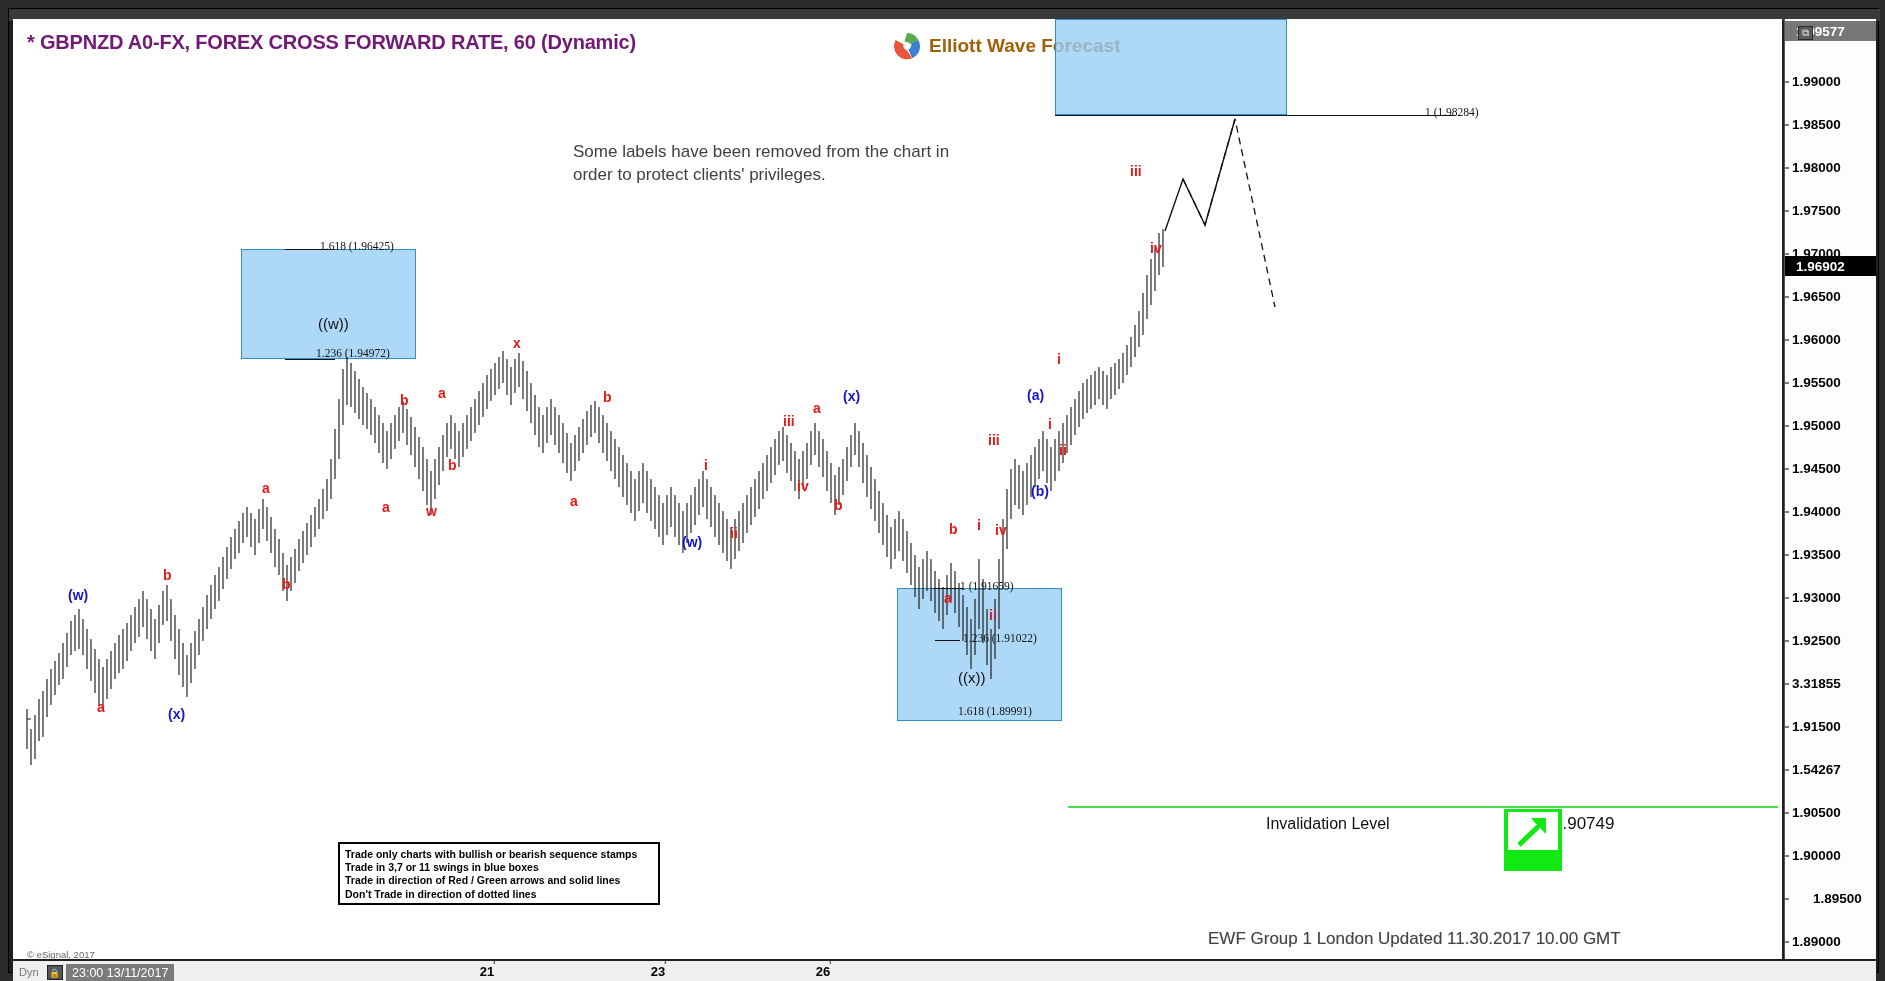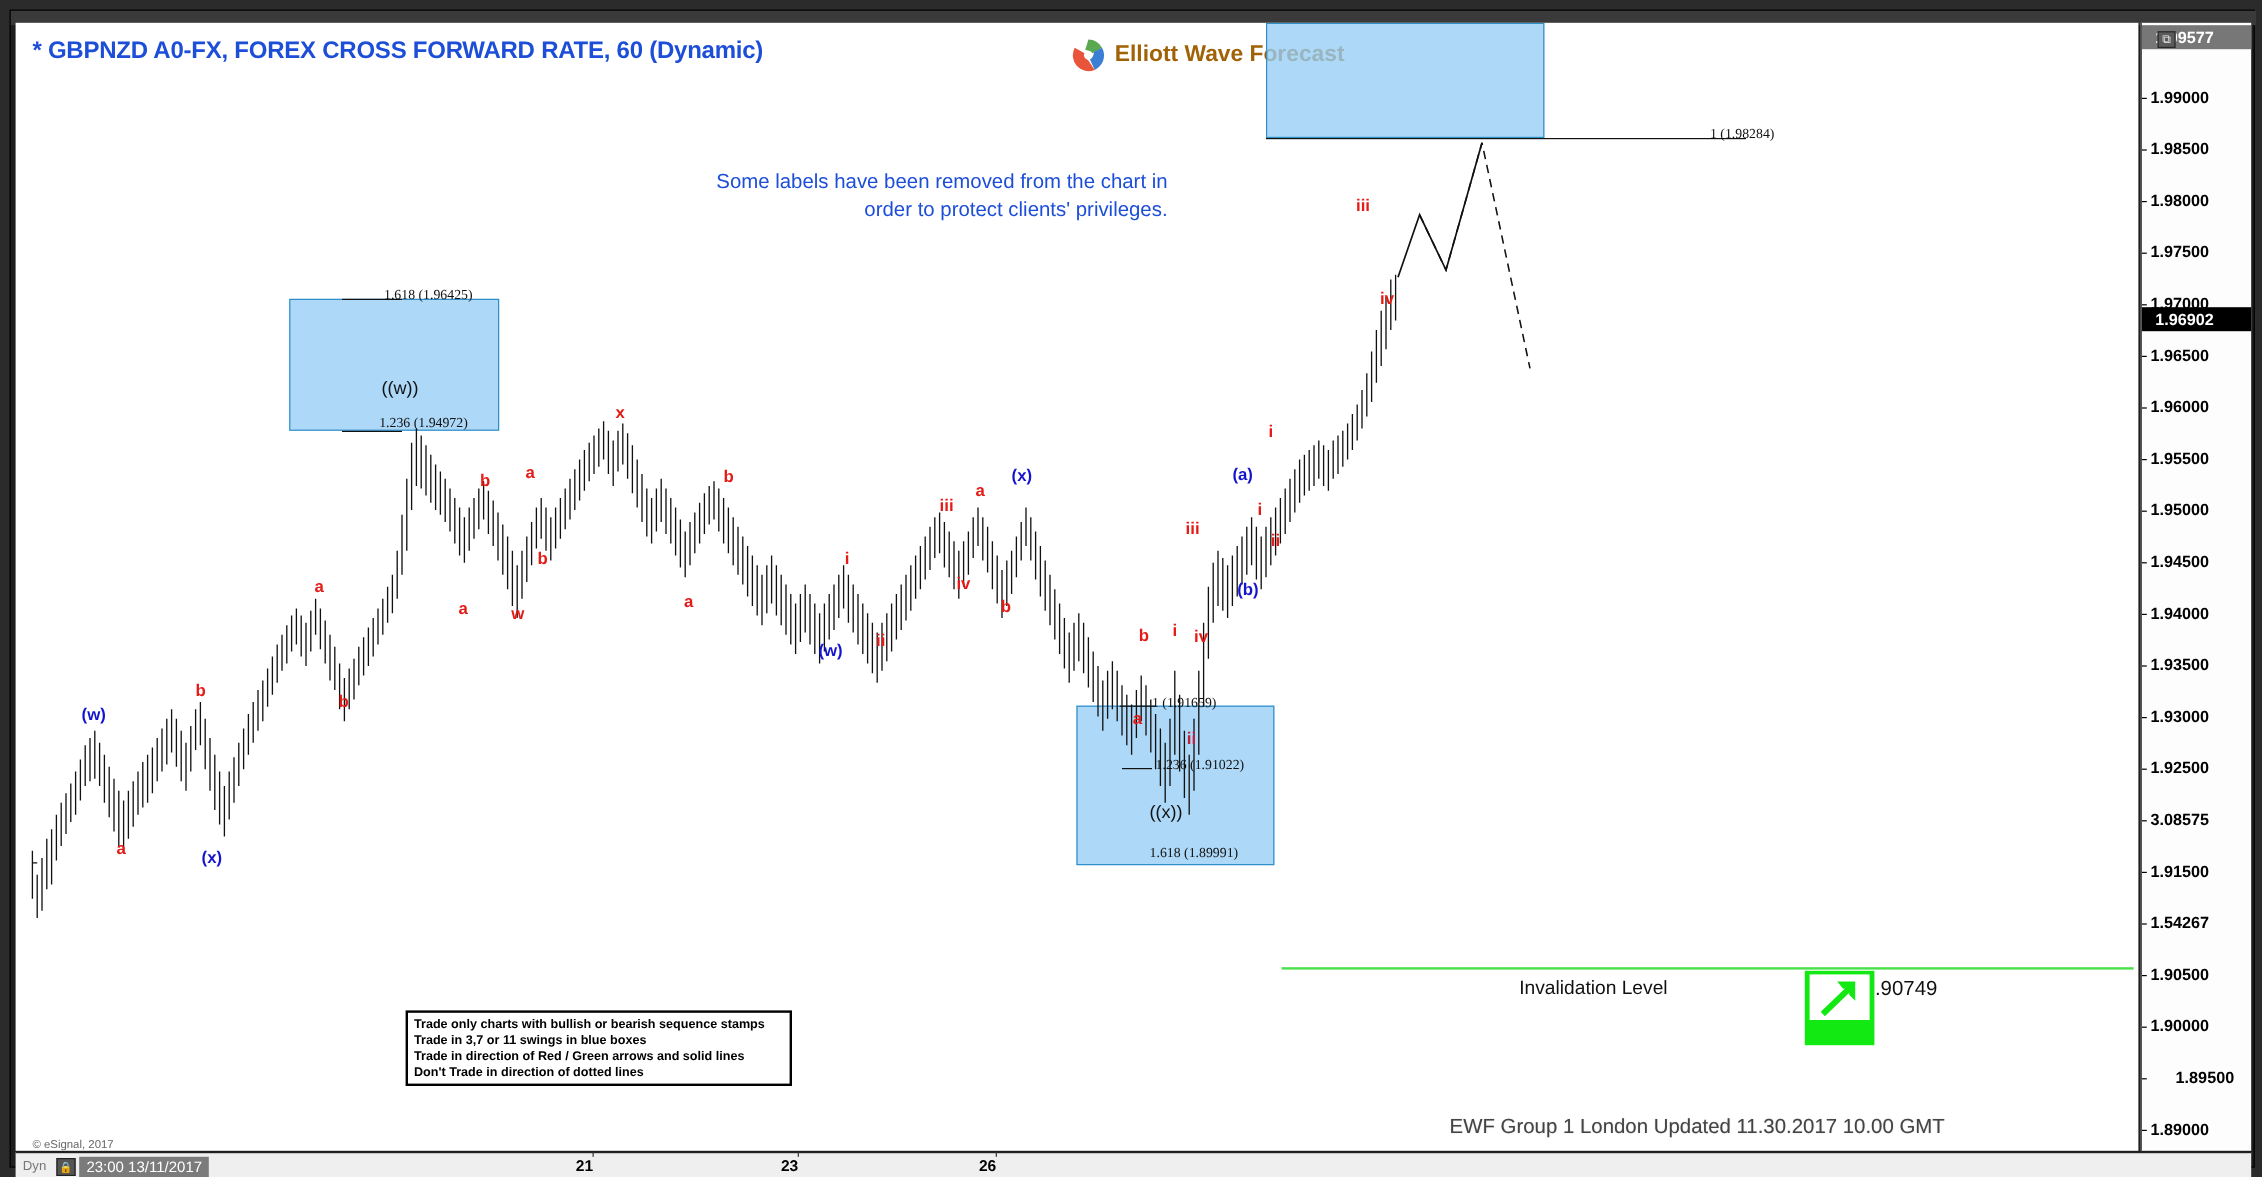--- a/index.html
+++ b/index.html
@@ -75,40 +75,40 @@
     border-bottom: 10px solid transparent;
     border-right: 9px solid currentColor;
   }
   .pricetag.last::before { border-right-color: #000; }
   .pricetag.high::before { border-right-color: #777; }
 
   
   #charttitle {
     position: absolute; left: 14px; top: 12px;
     font: bold 20px "Liberation Sans", sans-serif;
-    color: #1d4ed8;
+    color: #701a75;
     letter-spacing: -0.2px;
     white-space: nowrap;
   }
   
   #logo {
     position: absolute; left: 880px; top: 13px;
     display: flex; align-items: center; gap: 8px;
   }
   #logo .mark { width: 28px; height: 28px; display: block; }
   #logo .txt {
     font: bold 19px "Liberation Sans", sans-serif;
     color: #a16207; white-space: nowrap;
   }
   
   #centernote {
     position: absolute; left: 560px; top: 122px;
-    width: 400px; text-align: right;
+    width: 400px; text-align: left;
     font: 17px "Liberation Sans", sans-serif;
-    color: #1d4ed8; line-height: 1.35;
+    color: #404040; line-height: 1.35;
   }
   
   .bluebox {
     position: absolute;
     background: rgba(150, 205, 245, 0.78);
     border: 1px solid #2f8fc9;
   }
   
   .fib {
     position: absolute;
@@ -404,21 +404,21 @@
       <div class="ptick" style="top:234px;">1.97000</div>
       <div class="ptick" style="top:277px;">1.96500</div>
       <div class="ptick" style="top:320px;">1.96000</div>
       <div class="ptick" style="top:363px;">1.95500</div>
       <div class="ptick" style="top:406px;">1.95000</div>
       <div class="ptick" style="top:449px;">1.94500</div>
       <div class="ptick" style="top:492px;">1.94000</div>
       <div class="ptick" style="top:535px;">1.93500</div>
       <div class="ptick" style="top:578px;">1.93000</div>
       <div class="ptick" style="top:621px;">1.92500</div>
-      <div class="ptick" style="top:664px;">3.08575</div>
+      <div class="ptick" style="top:664px;">3.31855</div>
       <div class="ptick" style="top:707px;">1.91500</div>
       <div class="ptick" style="top:750px;">1.54267</div>
       <div class="ptick" style="top:793px;">1.90500</div>
       <div class="ptick" style="top:836px;">1.90000</div>
       <div class="ptick" style="top:879px;padding-left:28px;">1.89500</div>
       <div class="ptick" style="top:922px;">1.89000</div>
 
       <div class="pricetag high" style="top:12px;">1.99577</div>
       <div class="pricetag last" style="top:247px;">1.96902</div>
     </div>

